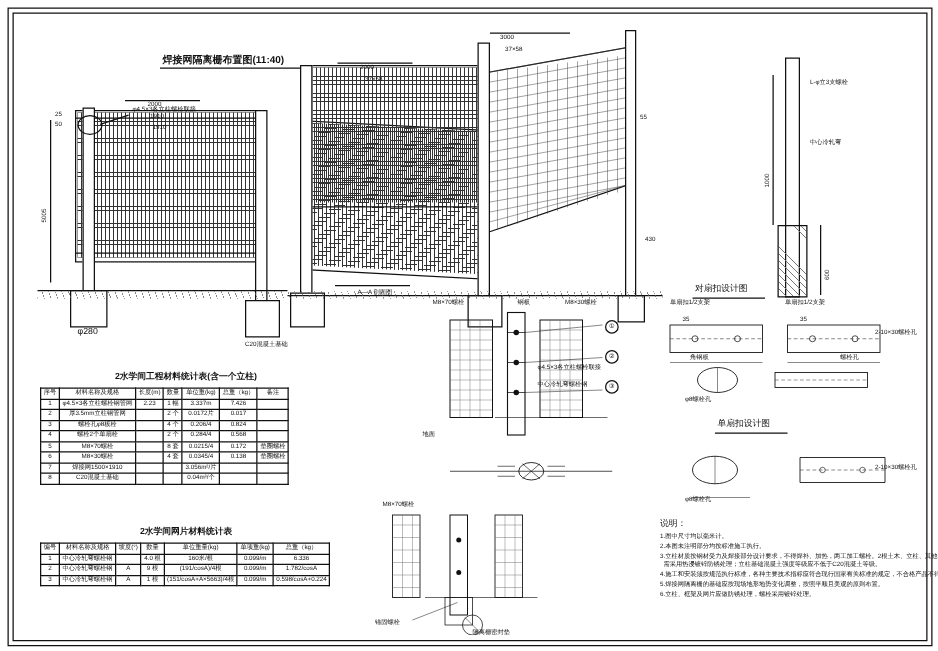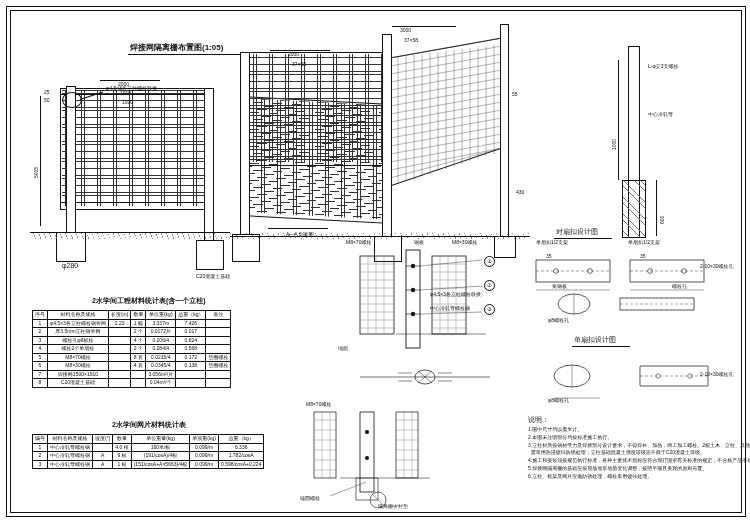--- a/index.html
+++ b/index.html
@@ -26,21 +26,21 @@
         text-align:center;}
   .rot{transform-origin:left top;}
 </style>
 </head>
 <body>
 
 <div class="sheet">
   <div class="frame"></div>
   <div class="frame-inner"></div>
 
-  <div class="t t8" style="left:130px;top:44px;">焊接网隔离栅布置图(1:05)</div>
+  <div class="t t8" style="left:130px;top:44px;">焊接网隔离栅布置图(11:40)</div>
   <div class="ln hl" style="left:128px;top:54px;width:118px;"></div>
 
   <div class="abs" style="left:60px;top:88px;width:150px;height:120px;border:1px solid #111;"></div>
   <div class="mesh" style="left:62px;top:90px;width:146px;height:116px;
       background:
         repeating-linear-gradient(to right,#333 0 0.5px,transparent 0.5px 3.2px),
         repeating-linear-gradient(to bottom,#333 0 0.5px,transparent 0.5px 3.4px);"></div>
 
   <div class="ln hl" style="left:60px;top:94px;width:150px;"></div>
   <div class="ln hl" style="left:60px;top:202px;width:150px;"></div>

